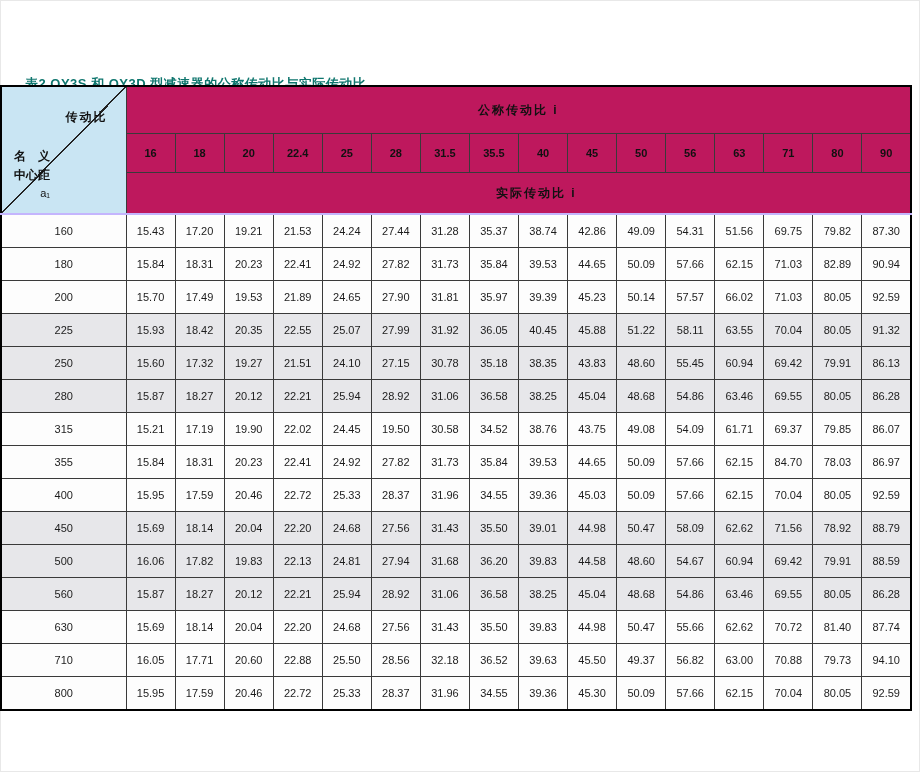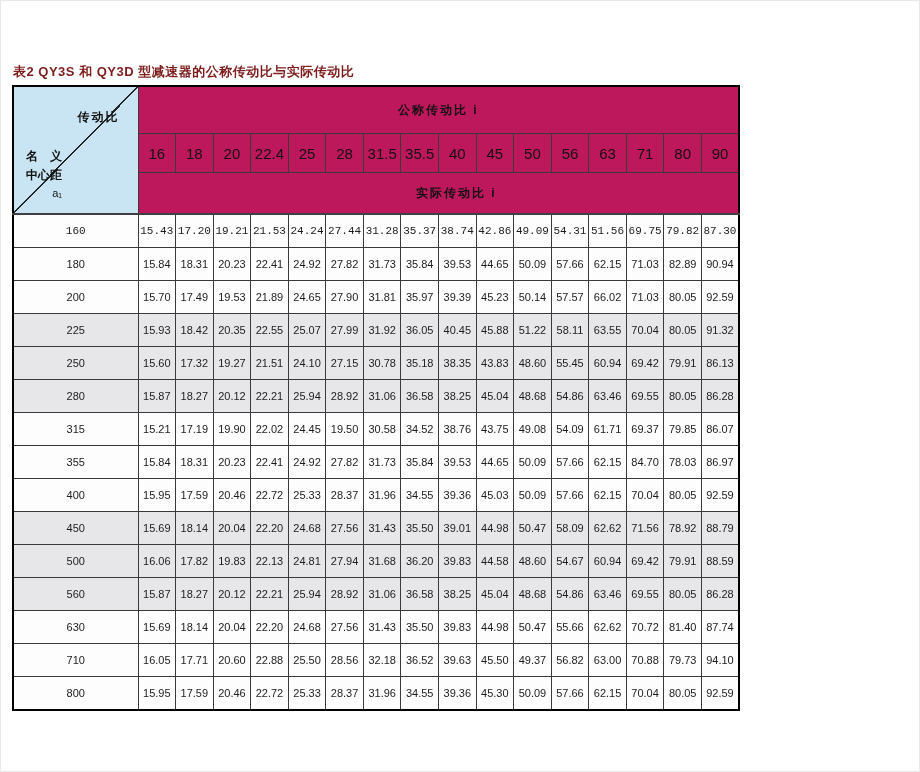--- a/index.html
+++ b/index.html
@@ -3,34 +3,34 @@
 <meta charset="utf-8">
 <style>
   html,body{margin:0;padding:0;}
   body{
     width:920px;height:772px;position:relative;background:#ffffff;
     font-family:"Liberation Sans","DejaVu Sans",sans-serif;
     overflow:hidden;
   }
   .frame{position:absolute;inset:0;border:1px solid #e8e8e8;pointer-events:none;}
   .title{
-    position:absolute;left:8px;top:58px;margin:5px;
-    font-size:13px;font-weight:bold;color:#7f1d1d;letter-spacing:0.5px;
+    position:absolute;left:8px;top:58px;margin:17px;
+    font-size:13px;font-weight:bold;color:#0f766e;letter-spacing:0.5px;
   }
   table.ratio-table{
-    position:absolute;left:12px;top:85px;width:728px;height:615px;
+    position:absolute;left:0;top:85px;width:912px;height:615px;
     border-collapse:collapse;table-layout:fixed;
     border:2px solid #000;
   }
   col.label-col{width:125px;}
   th,td{border:1px solid #3a3a3a;padding:0;}
   thead th{background:#be185d;font-weight:bold;color:#111;}
   th.nominal{height:46px;font-size:12px;letter-spacing:2px;}
   th.actual{height:40px;font-size:12px;letter-spacing:2px;padding-left:36px;}
-  tr.colnum-row th{height:38px;font-size:15px;font-weight:normal;letter-spacing:0;}
+  tr.colnum-row th{height:38px;font-size:11px;font-weight:bold;letter-spacing:0;}
   th.corner{
     position:relative;background:#c9e5f3;
     background-image:linear-gradient(to bottom right,
       transparent calc(50% - 1px), #222 calc(50% - 1px),
       #222 calc(50% + 0.5px), transparent calc(50% + 0.5px));
   }
   .corner-top{
     position:absolute;top:22px;right:18px;
     font-size:12px;font-weight:bold;letter-spacing:2px;
   }
@@ -38,21 +38,21 @@
     position:absolute;left:12px;bottom:10px;
     font-size:12px;font-weight:bold;text-align:right;line-height:1.6;
   }
   .corner-bottom span{display:block;}
   .corner-bottom .sub{font-weight:normal;font-size:11px;}
   tbody td{
     text-align:center;vertical-align:middle;
     font-size:11px;color:#1c1c1c;height:32px;background:#fdfdfd;
   }
   tbody tr.shaded td{background:#e7e7ea;}
-  tbody tr:first-child td{border-top:2px solid #404040;font-family:Liberation Mono, monospace;}
+  tbody tr:first-child td{border-top:2px solid #c4b5fd;}
   td.rowlabel{font-size:11px;}
 </style>
 </head>
 <body>
 
 <div class="frame"></div>
 
 <h1 class="title">表2  QY3S 和 QY3D 型减速器的公称传动比与实际传动比</h1>
 
 <table class="ratio-table">

